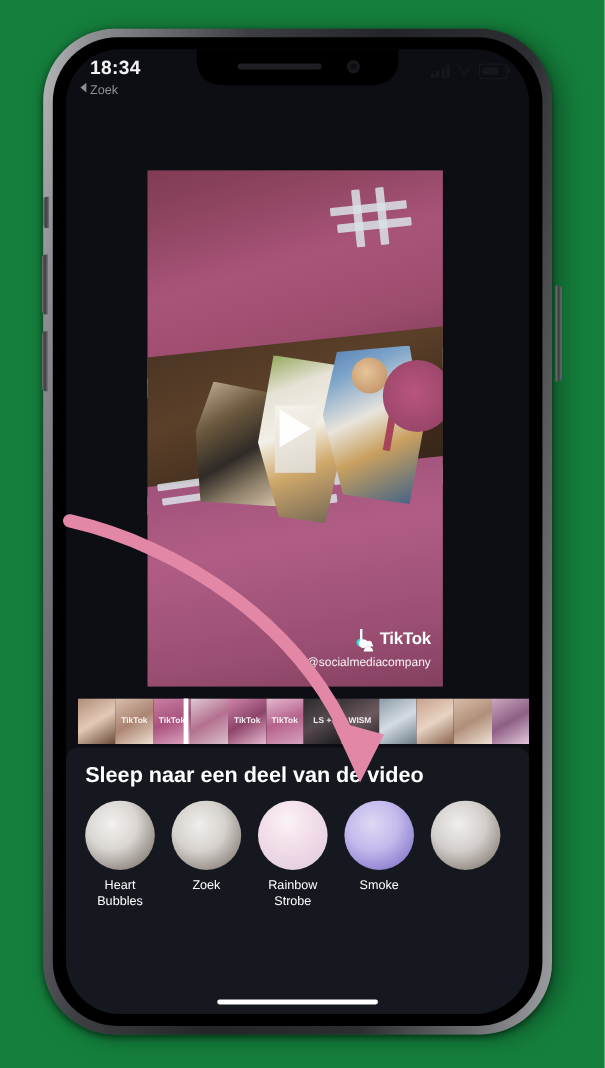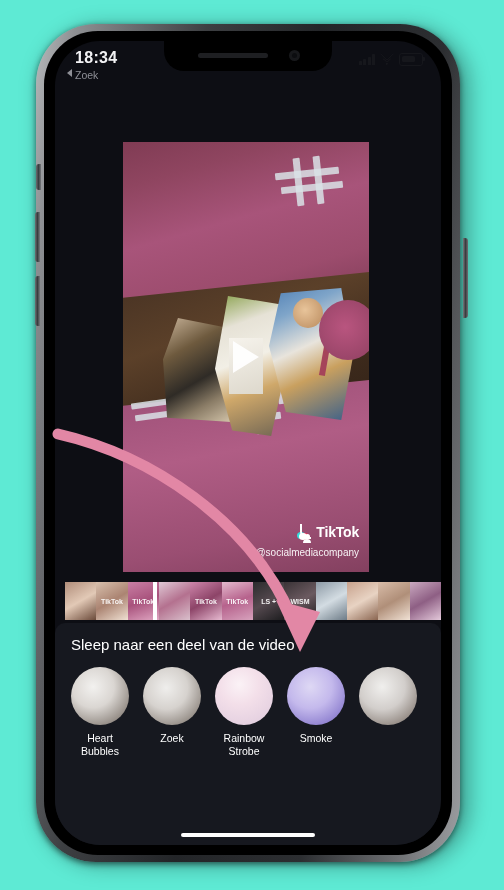--- a/index.html
+++ b/index.html
@@ -1,19 +1,19 @@
 <!DOCTYPE html>
 <html><head>
 <meta charset="utf-8">
 <style>
   html,body{margin:0;padding:0;background:#ffffff;}
   body{width:504px;height:890px;overflow:hidden;
        font-family:"Liberation Sans","DejaVu Sans",sans-serif;}
 
-  #stage{position:relative;width:504px;height:890px;background:#5eead4;}
+  #stage{position:relative;width:504px;height:890px;background:#15803d;}
 
   
   .phone-shadow{
     position:absolute;left:40px;top:26px;width:430px;height:840px;
     border-radius:62px;background:rgba(0,0,0,.30);
     filter:blur(10px);
   }
   .phone-outer{
     position:absolute;left:36px;top:24px;width:424px;height:838px;
     border-radius:60px;
@@ -160,21 +160,21 @@
   .tl-track{position:absolute;inset:0;display:flex;}
   .tl-frame{flex:1 0 0;height:100%;position:relative;overflow:hidden;}
   .tl-lbl{position:absolute;left:50%;top:50%;transform:translate(-50%,-50%);
     color:#fff;font-size:7px;font-weight:bold;white-space:nowrap;opacity:.9;}
   .playhead{position:absolute;left:88px;top:-4px;width:4px;height:46px;
     background:#ffffff;border-radius:2px;z-index:5;}
 
   
   .panel{position:absolute;left:0;top:582px;width:386px;height:222px;background:#16181f;
      border-radius:10px 10px 0 0;}
-  .panel-title{position:absolute;left:16px;top:13px;color:#ffffff;font-size:15px;font-weight:normal;}
+  .panel-title{position:absolute;left:16px;top:13px;color:#ffffff;font-size:18px;font-weight:bold;}
   .fx-row{position:absolute;left:0;top:44px;width:427px;height:104px;
      display:flex;gap:14px;padding-left:16px;box-sizing:border-box;overflow:hidden;}
   .fx{width:58px;flex:0 0 58px;display:flex;flex-direction:column;align-items:center;}
   .fx-thumb{width:58px;height:58px;border-radius:50%;overflow:hidden;}
   .fx-label{margin-top:7px;color:#ffffff;font-size:10.5px;text-align:center;line-height:13px;}
 
   .tabs{position:absolute;left:0;bottom:30px;width:386px;height:34px;
      display:flex;align-items:center;gap:32px;padding-left:18px;box-sizing:border-box;overflow:hidden;}
   .tab{font-size:14.5px;color:#8a8d98;white-space:nowrap;}
   .tab.active{color:#ffffff;font-weight:bold;}

